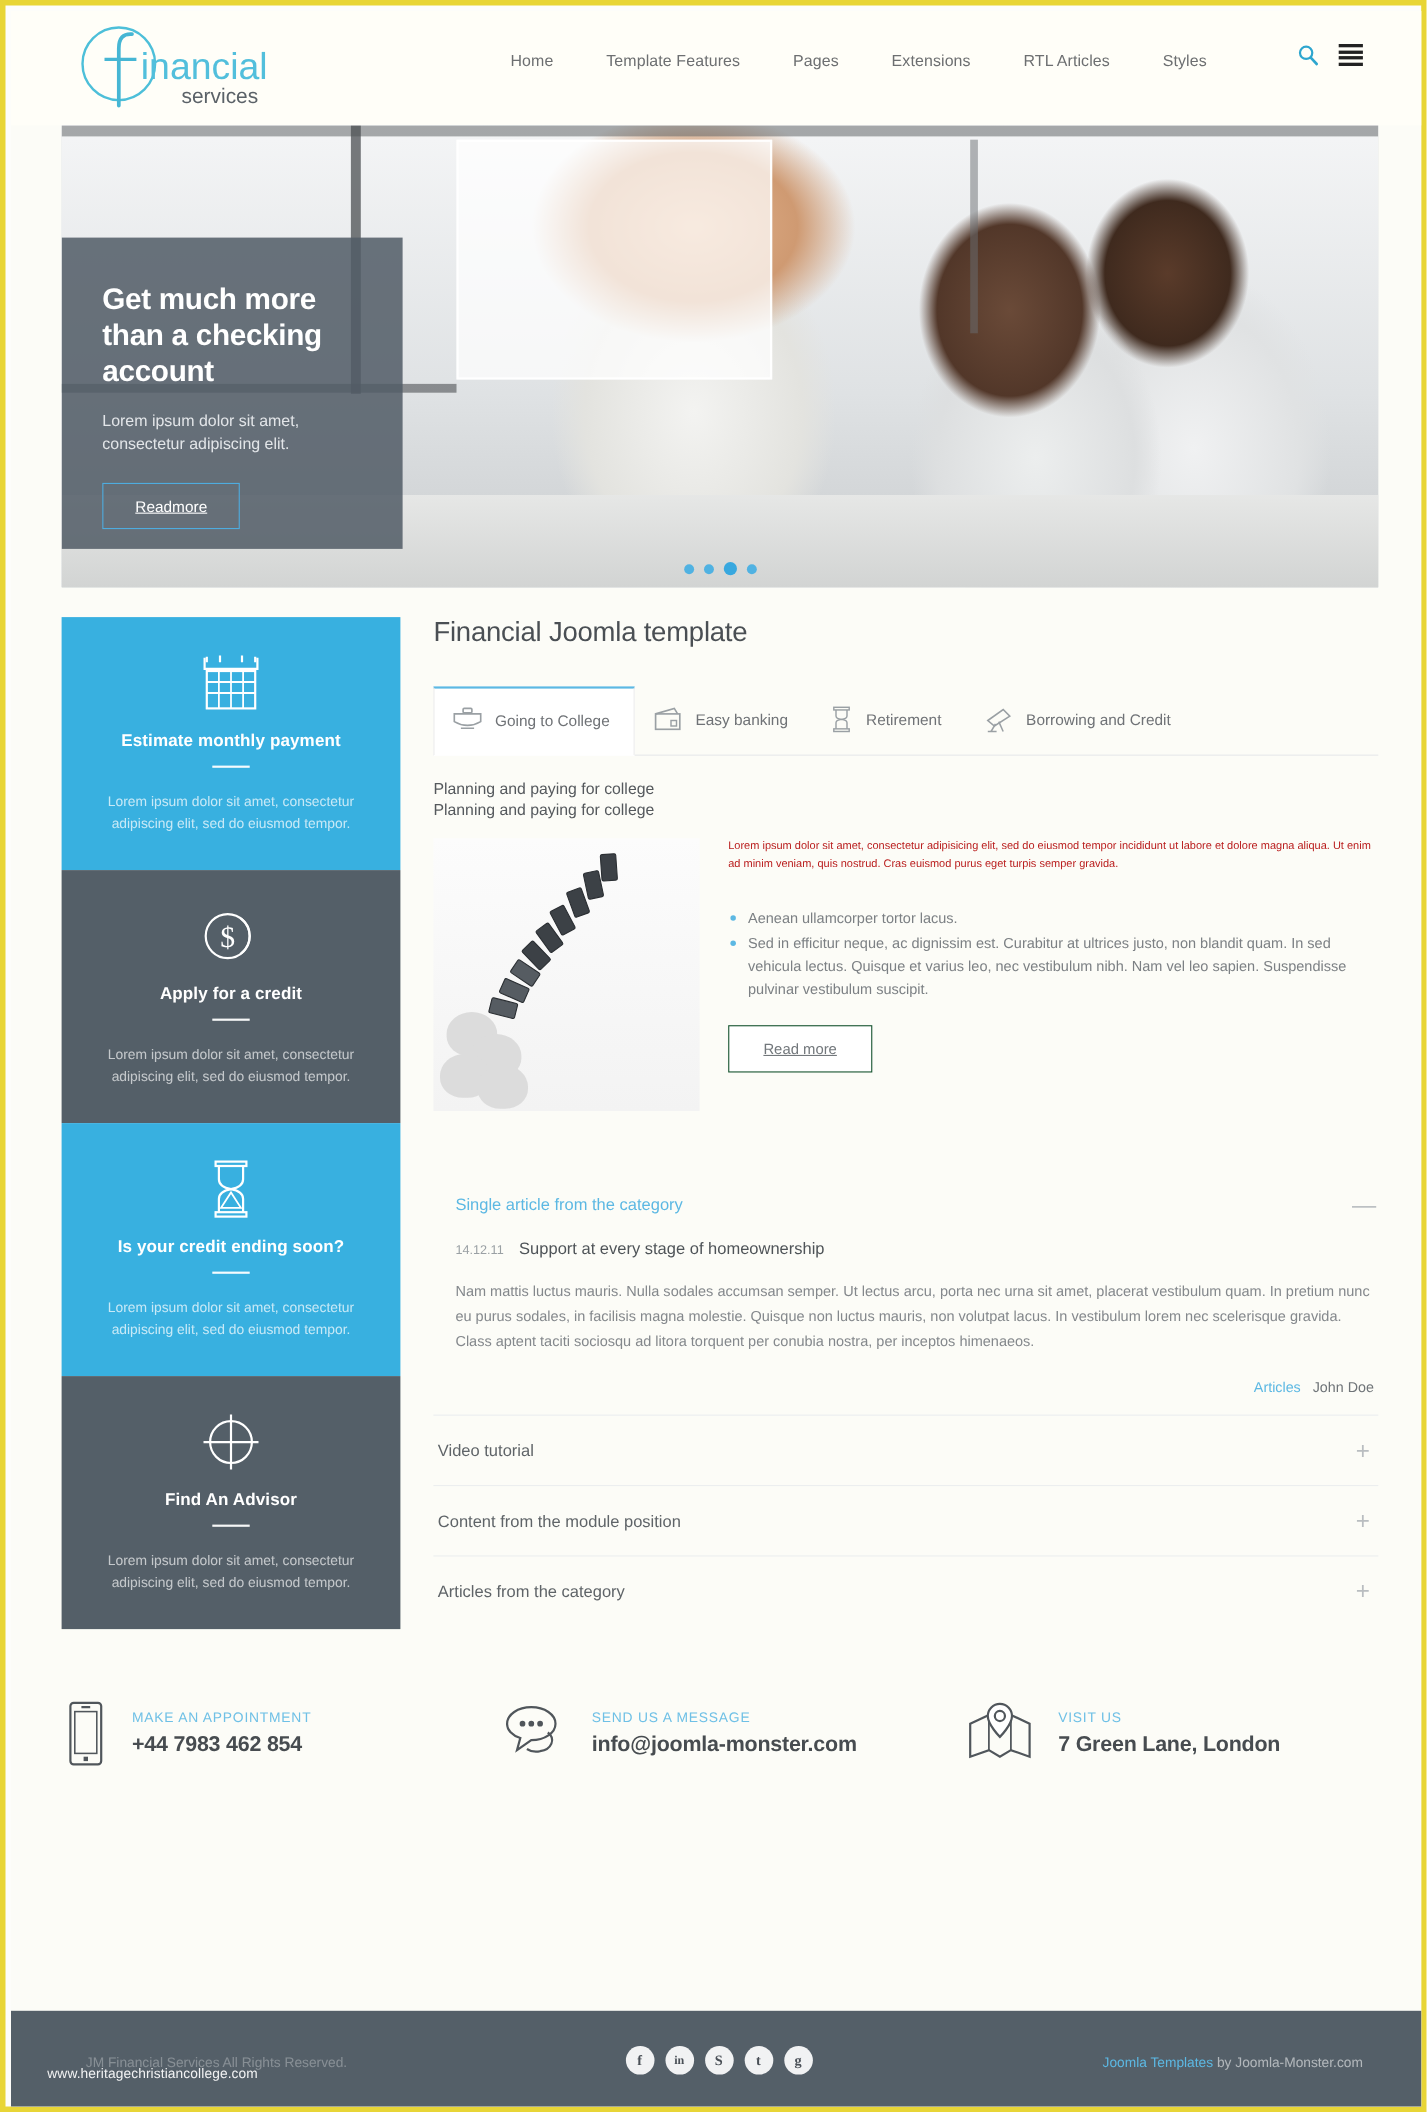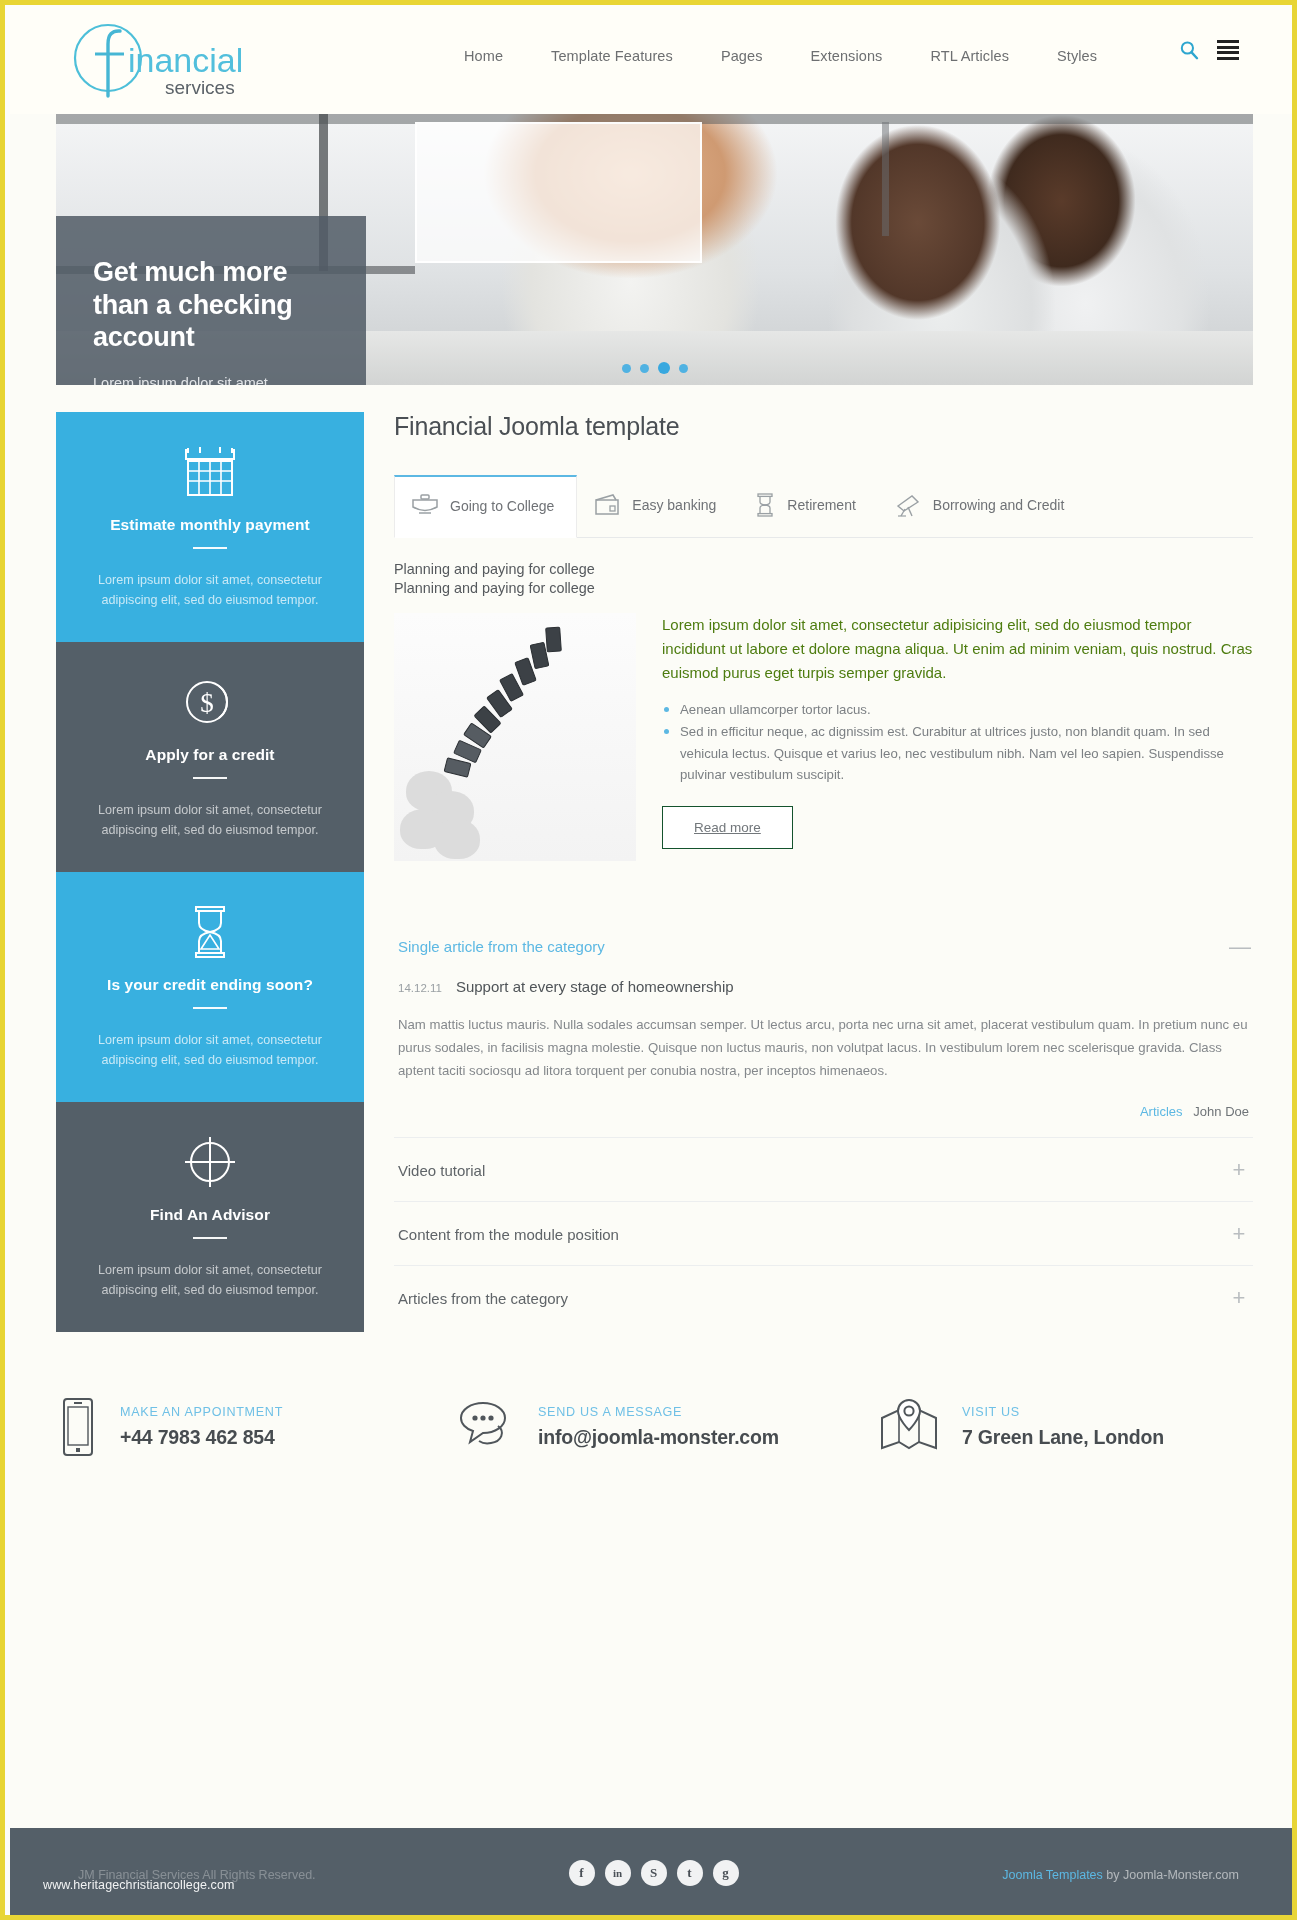--- a/index.html
+++ b/index.html
@@ -50,21 +50,21 @@
     display: flex; align-items: center; gap: 18px;
   }
   .search-ico { width: 20px; height: 20px; display:block; }
   .burger { width: 22px; height: 20px; display: flex; flex-direction: column; justify-content: space-between; }
   .burger i { display:block; height: 3px; background: #222; border-radius: 0; }
 
   
   #hero {
     position: relative;
     margin: 0 44px 0 46px;
-    height: 271px;
+    height: 420px;
     overflow: hidden;
     background: linear-gradient(100deg,#dfe3e6 0%,#cfd6da 35%,#e8eaec 70%,#d7dbdd 100%);
   }
   #hero .photo {
     position: absolute; inset: 0;
     background:
       radial-gradient(ellipse 210px 150px at 48% 22%, #e3b48e 0%, #cf9a72 45%, rgba(207,154,114,0) 70%),
       radial-gradient(ellipse 180px 230px at 48% 62%, #f3f3f1 0%, #e3e3df 55%, rgba(227,227,223,0) 72%),
       radial-gradient(ellipse 110px 130px at 72% 40%, #6a4a38 0%, #523729 60%, rgba(82,55,41,0) 75%),
       radial-gradient(ellipse 150px 200px at 74% 72%, #eceeee 0%, #dddfe0 60%, rgba(221,223,224,0) 76%),
@@ -152,41 +152,41 @@
     background: linear-gradient(180deg,#fcfcfc 0%,#f3f3f3 100%);
   }
   #domino .d {
     position:absolute; width:15px; height:25px; background:#3c4146;
     border:1px solid #2b2f33; border-radius:2px;
   }
   #domino .fallen { background:#565c62; }
   #domino .big { position:absolute; width:46px; height:40px; background:#dcdcdc; border-radius:50% 50% 45% 45%; }
   #article-text { flex: 1 1 auto; }
   #article-text p {
-    font-size: 15px; line-height: 1.62; color: #4d7c0f; margin-bottom: 13px;
+    font-size: 10px; line-height: 1.62; color: #b91c1c; margin-bottom: 30px;
   }
   #article-text ul { list-style: none; }
   #article-text li {
     font-size: 13.2px; line-height: 1.62; color: #7c8084;
     position: relative; padding-left: 18px; margin-bottom: 1px;
   }
   #article-text li::before {
     content:""; position:absolute; left:2px; top:8px;
     width:5px; height:5px; border-radius:50%; background:#5cb8e3;
   }
   #read-more-btn {
     display: inline-block; margin-top: 20px;
     border: 1px solid #14532d; color: #72777b;
     font-size: 13.5px; padding: 13px 31px; background: #fff;
   }
 
   
   #accordion { margin-top: 54px; }
   .acc-item { border-top: 1px solid #eceeef; }
-  .acc-item:first-child { border-top: none; }
+  .acc-item:first-child { border-top: none; margin-left: 16px; }
   .acc-head {
     display: flex; align-items: center; justify-content: space-between;
     padding: 21px 4px 20px 4px;
   }
   .acc-head .ttl { font-size: 15px; color: #5f6468; }
   .acc-item.open .acc-head .ttl { color: #5cb8e3; }
   .acc-sign { color: #b9bdc0; font-size: 22px; line-height: 1; width: 20px; text-align: center; font-weight: 300;}
   .acc-body { padding: 0 4px 18px 4px; }
   .acc-art-head { display: flex; align-items: baseline; gap: 14px; margin-bottom: 18px;}
   .acc-date { font-size: 11.5px; color: #9aa0a4; }

